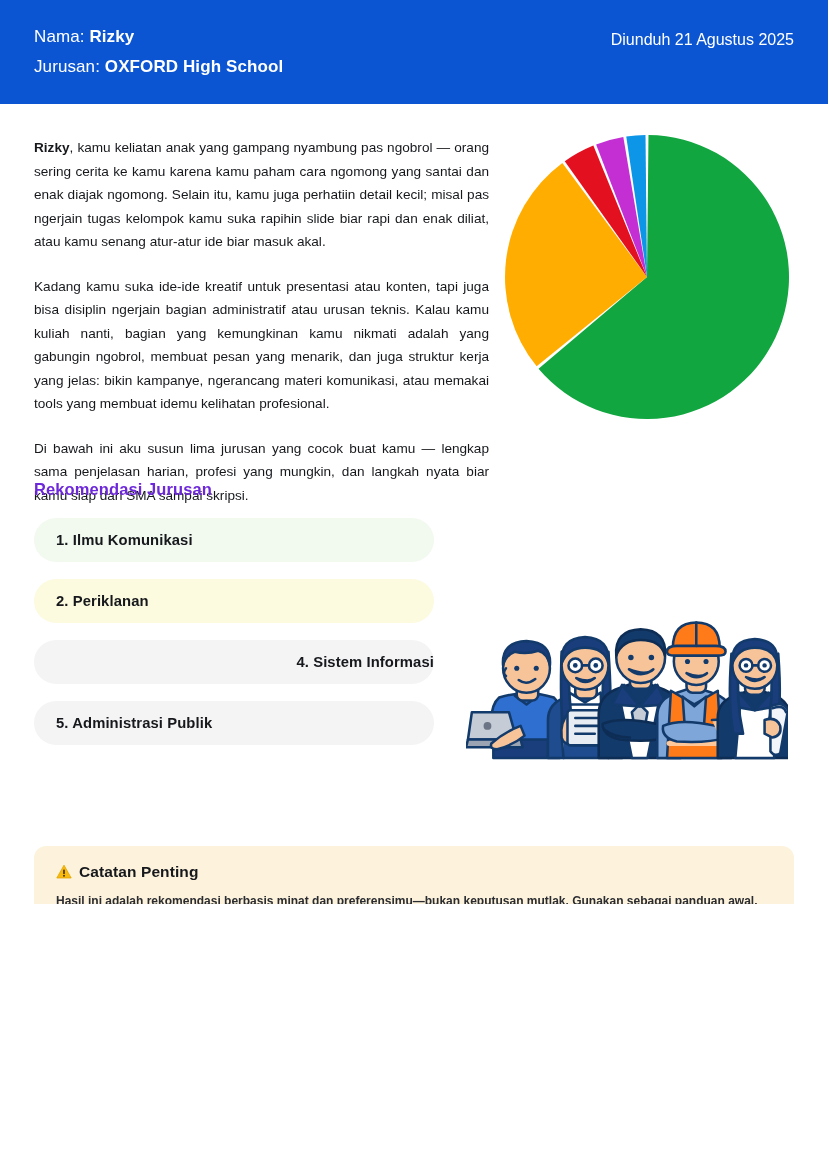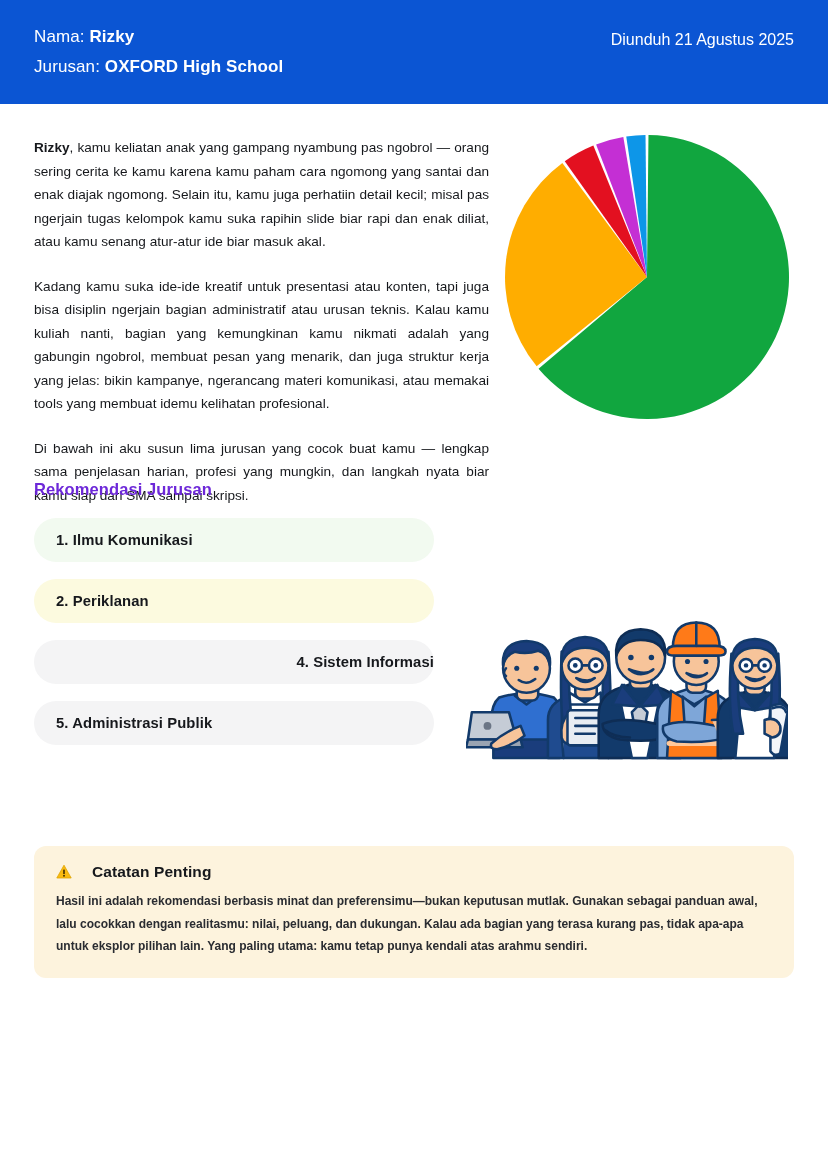--- a/index.html
+++ b/index.html
@@ -9,21 +9,21 @@
     width: 828px;
     height: 1172px;
     background: #ffffff;
     font-family: "Liberation Sans", sans-serif;
     -webkit-font-smoothing: antialiased;
   }
 
   .page {
     position: relative;
     width: 828px;
-    height: 1172px;
+    height: 904px;
     background: #ffffff;
     overflow: hidden;
   }
 
   
   .header {
     position: absolute;
     left: 0; top: 0;
     width: 828px;
     height: 104px;
@@ -132,21 +132,21 @@
     left: 34px;
     top: 846px;
     width: 760px;
     background: #fdf3dd;
     border-radius: 12px;
     padding: 17px 22px 20px 22px;
   }
   .note-head {
     display: flex;
     align-items: center;
-    gap: 20px;
+    gap: 7px;
     margin-bottom: 9px;
   }
   .note-title {
     font-size: 15.5px;
     font-weight: 700;
     color: #16181c;
     letter-spacing: 0.1px;
   }
   .warn-icon { display: block; }
   .note-body {

